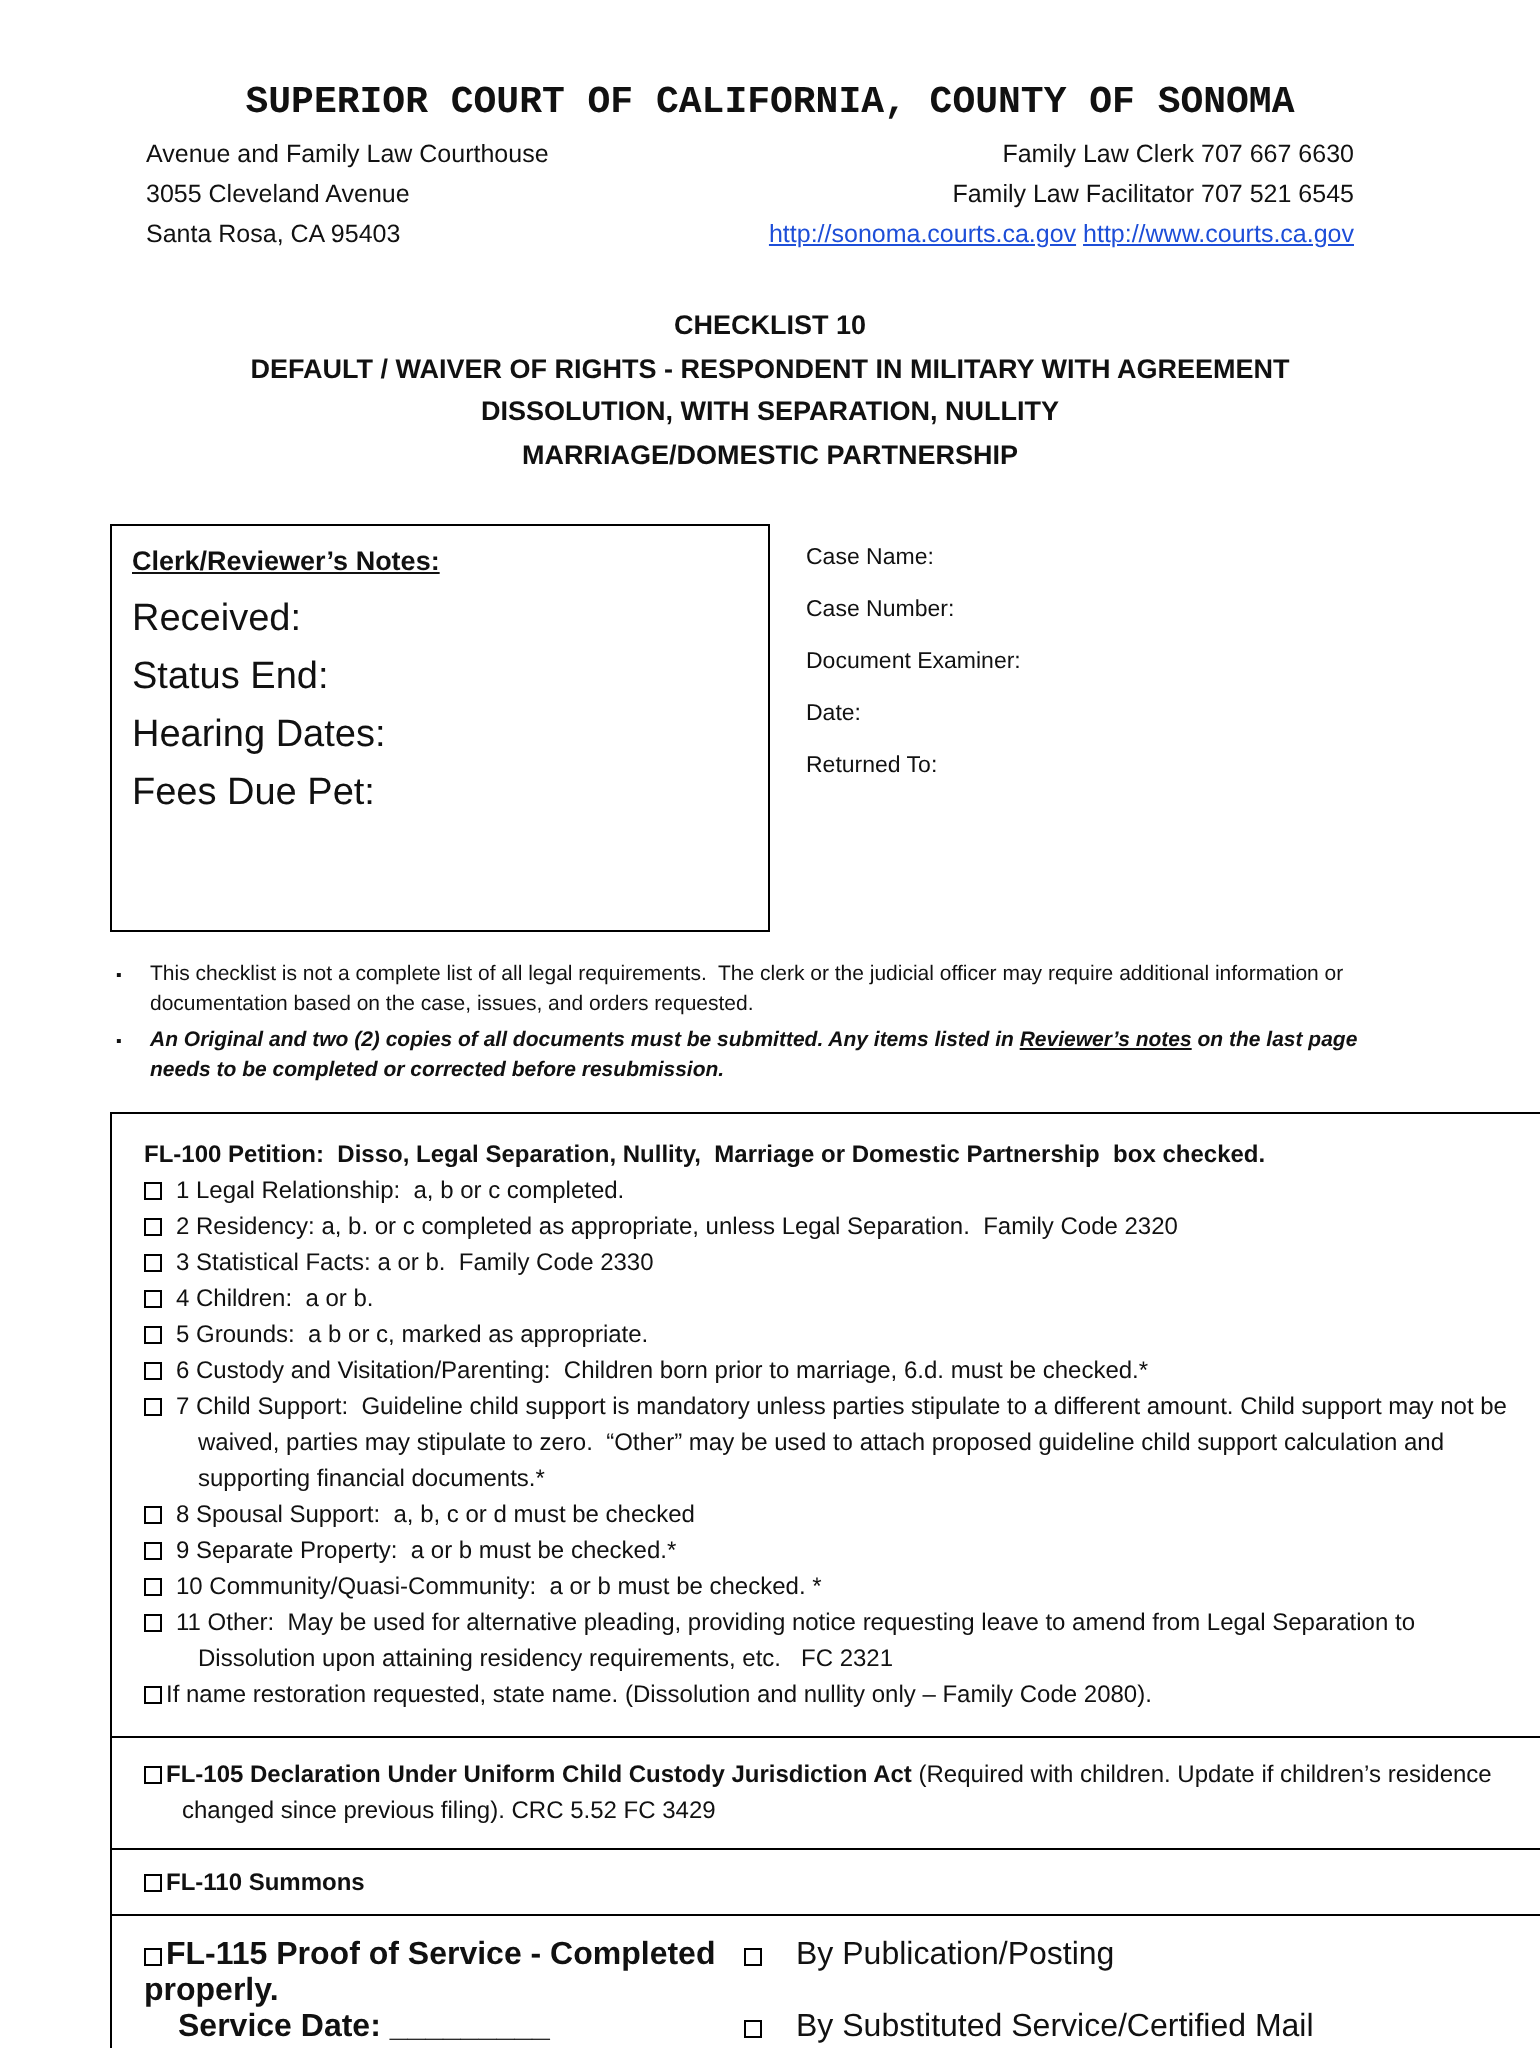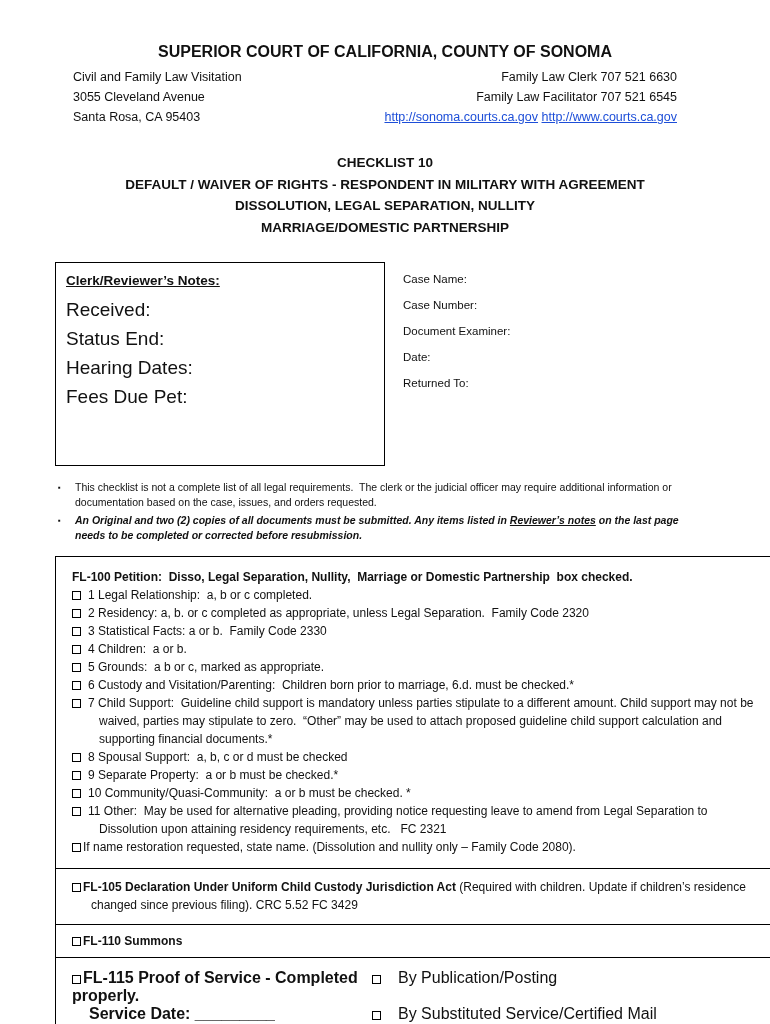--- a/index.html
+++ b/index.html
@@ -6,21 +6,21 @@
   html, body { background: #ffffff; }
   body {
     width: 770px; height: 1024px;
     font-family: "Liberation Sans", "DejaVu Sans", sans-serif;
     color: #111; overflow: hidden;
   }
   .page { width: 770px; height: 1024px; padding: 42px 55px 0 55px; position: relative; }
   .bold { font-weight: bold; }
 
   
-  .court-name { text-align: center; font-size: 16px; line-height: 19px; font-weight: bold; }
+  .court-name { text-align: center; font-size: 19px; line-height: 19px; font-weight: bold; font-family: Liberation Mono, monospace; }
   .header-cols { display: flex; justify-content: space-between; margin-top: 6px; padding-left: 18px; padding-right: 38px; }
   .addr div, .contacts div { font-size: 12.5px; line-height: 20px; }
   .contacts { text-align: right; }
   .links { font-size: 10.5px; line-height: 20px; }
   .link { color: #1d4ed8; text-decoration: underline; cursor: pointer; }
 
   
   .doc-title { margin-top: 25px; text-align: center; }
   .doc-title div { font-size: 13.5px; font-weight: bold; line-height: 21.5px; }
 
@@ -63,38 +63,38 @@
 </style>
 </head>
 <body>
 
 <div class="page">
 
   <div class="court-name">SUPERIOR COURT OF CALIFORNIA, COUNTY OF SONOMA</div>
 
   <div class="header-cols">
     <div class="addr">
-      <div>Civil and Family Law Visitation</div>
+      <div>Avenue and Family Law Courthouse</div>
       <div>3055 Cleveland Avenue</div>
       <div>Santa Rosa, CA 95403</div>
     </div>
     <div class="contacts">
-      <div>Family Law Clerk 707 521 6630</div>
+      <div>Family Law Clerk 707 667 6630</div>
       <div>Family Law Facilitator 707 521 6545</div>
       <div class="links">
         <a class="link">http://sonoma.courts.ca.gov</a>
         <a class="link">http://www.courts.ca.gov</a>
       </div>
     </div>
   </div>
 
   <div class="doc-title">
     <div>CHECKLIST 10</div>
     <div>DEFAULT / WAIVER OF RIGHTS - RESPONDENT IN MILITARY WITH AGREEMENT</div>
-    <div>DISSOLUTION, LEGAL SEPARATION, NULLITY</div>
+    <div>DISSOLUTION, WITH SEPARATION, NULLITY</div>
     <div>MARRIAGE/DOMESTIC PARTNERSHIP</div>
   </div>
 
   <div class="info-row">
     <div class="notes-box">
       <div class="notes-heading">Clerk/Reviewer’s Notes:</div>
       <div class="notes-field">Received:</div>
       <div class="notes-field">Status End:</div>
       <div class="notes-field">Hearing Dates:</div>
       <div class="notes-field">Fees Due Pet:</div>

